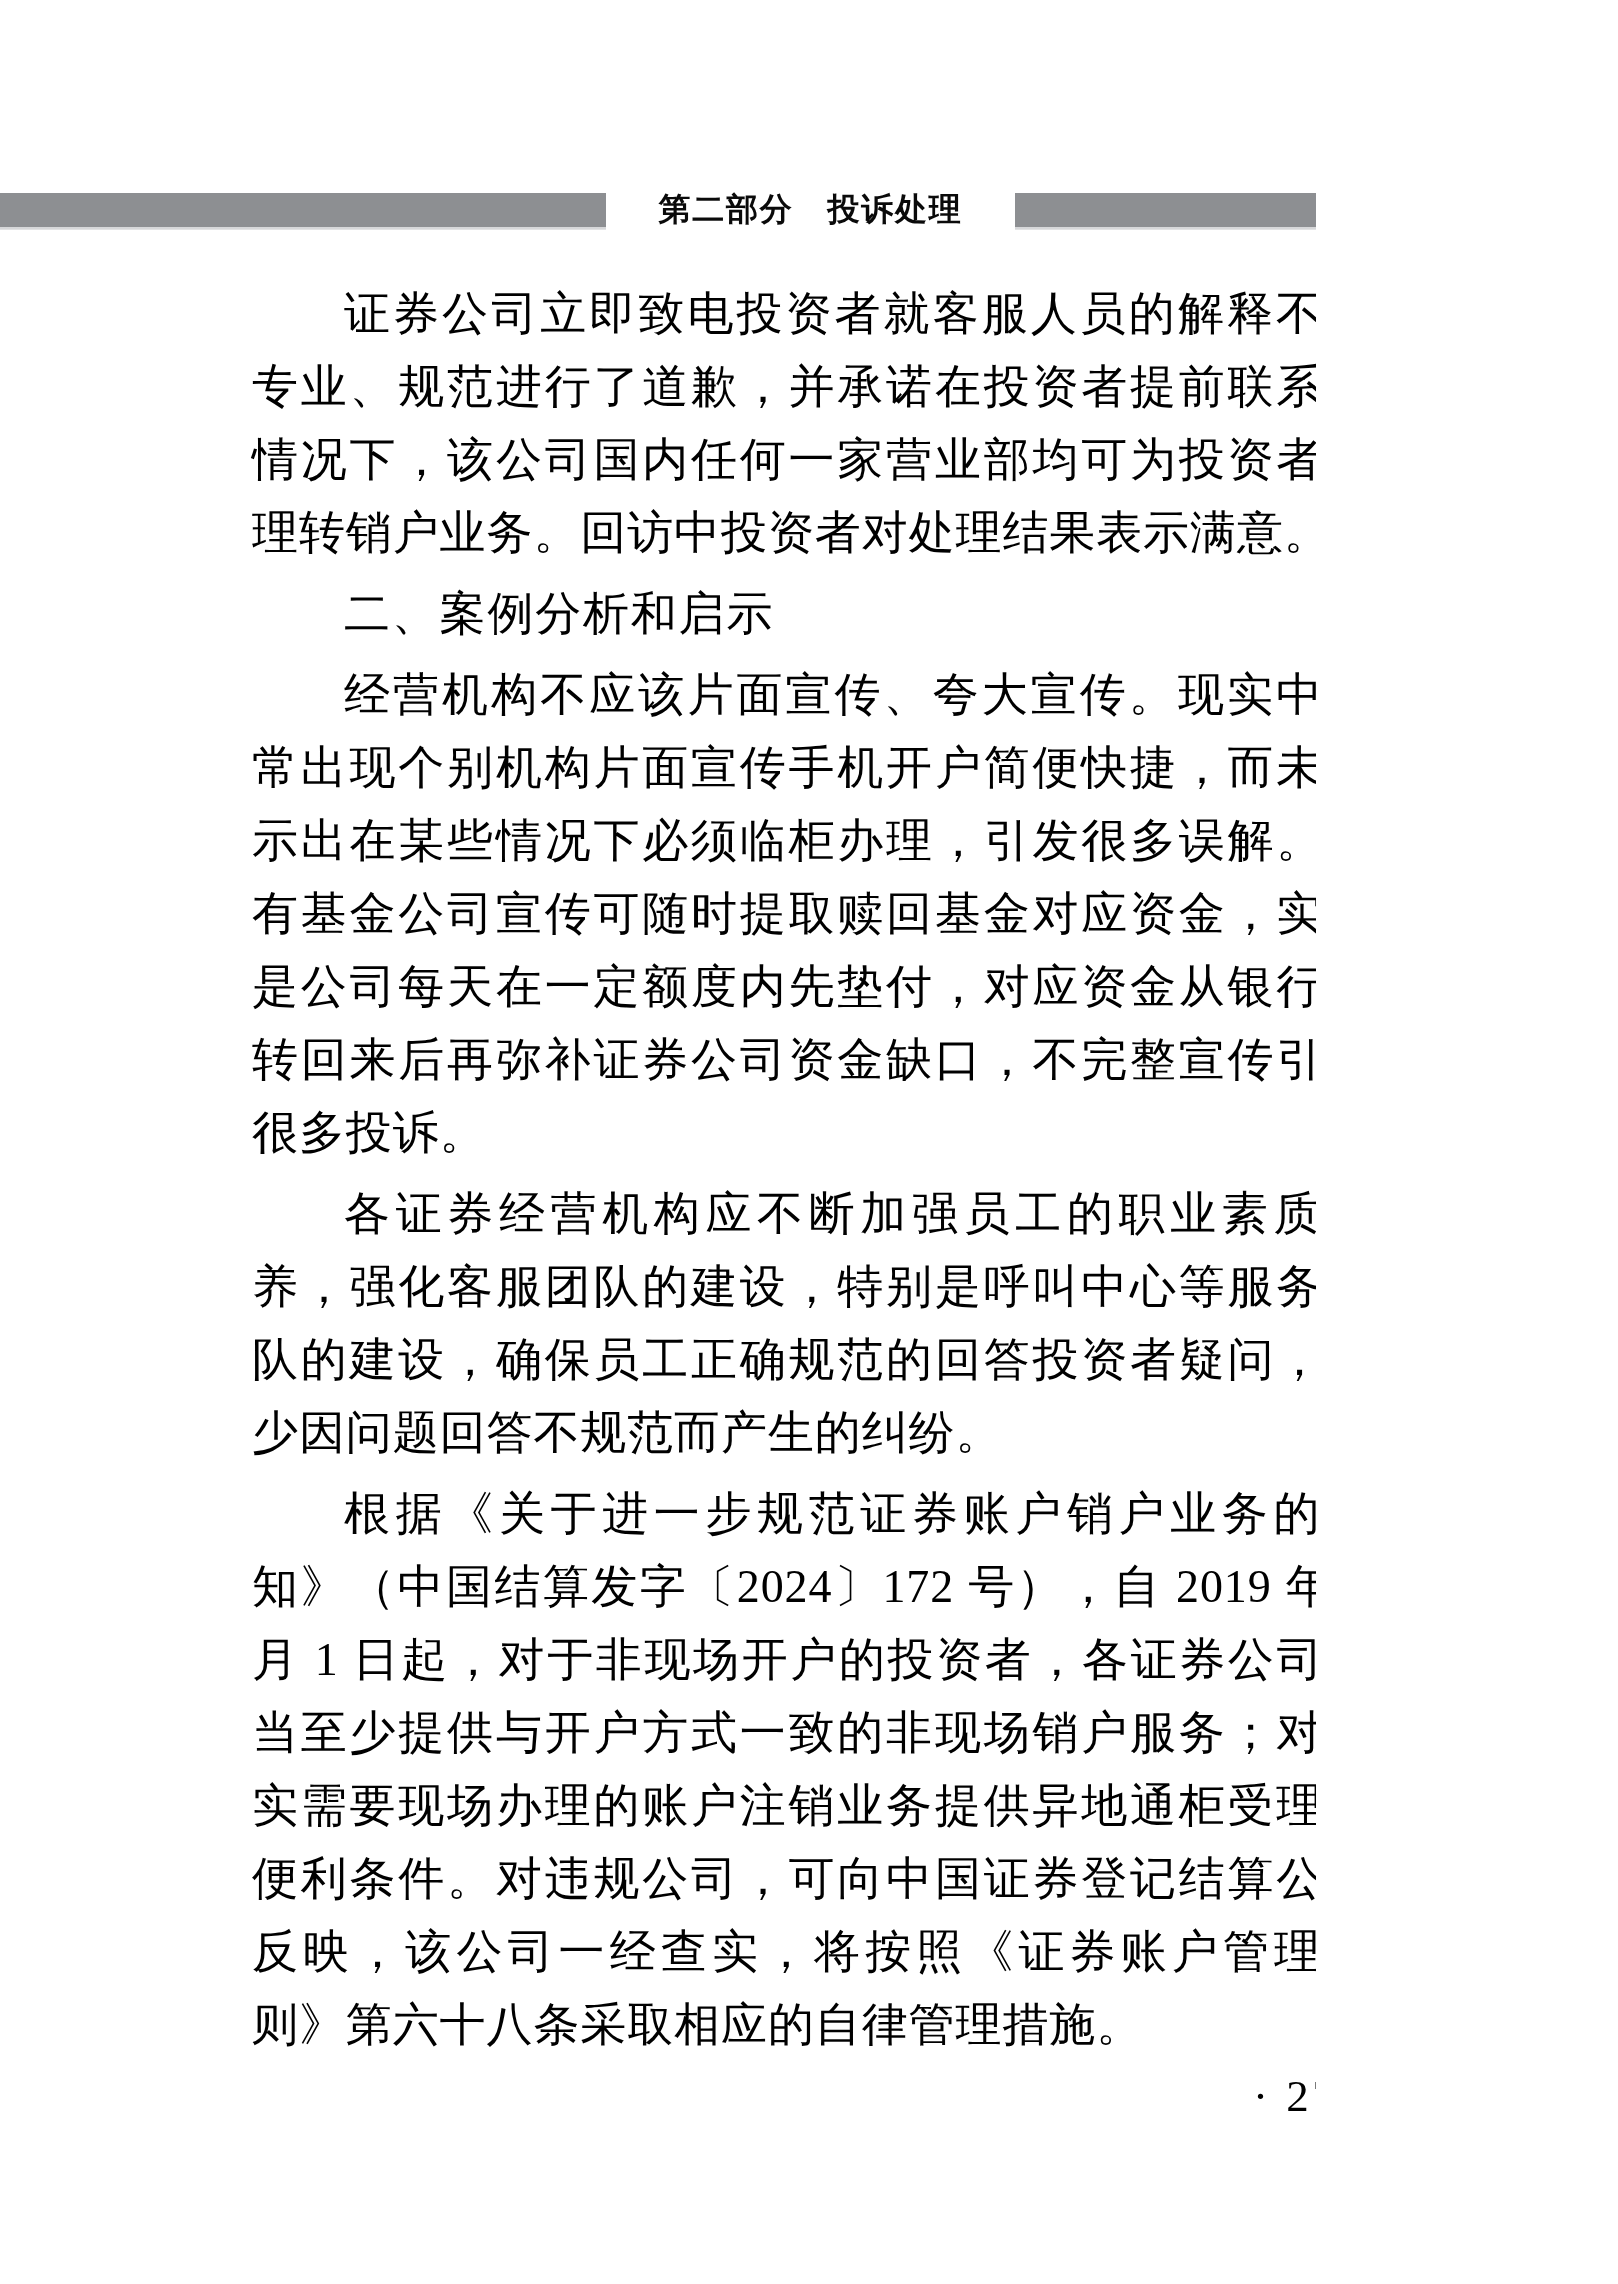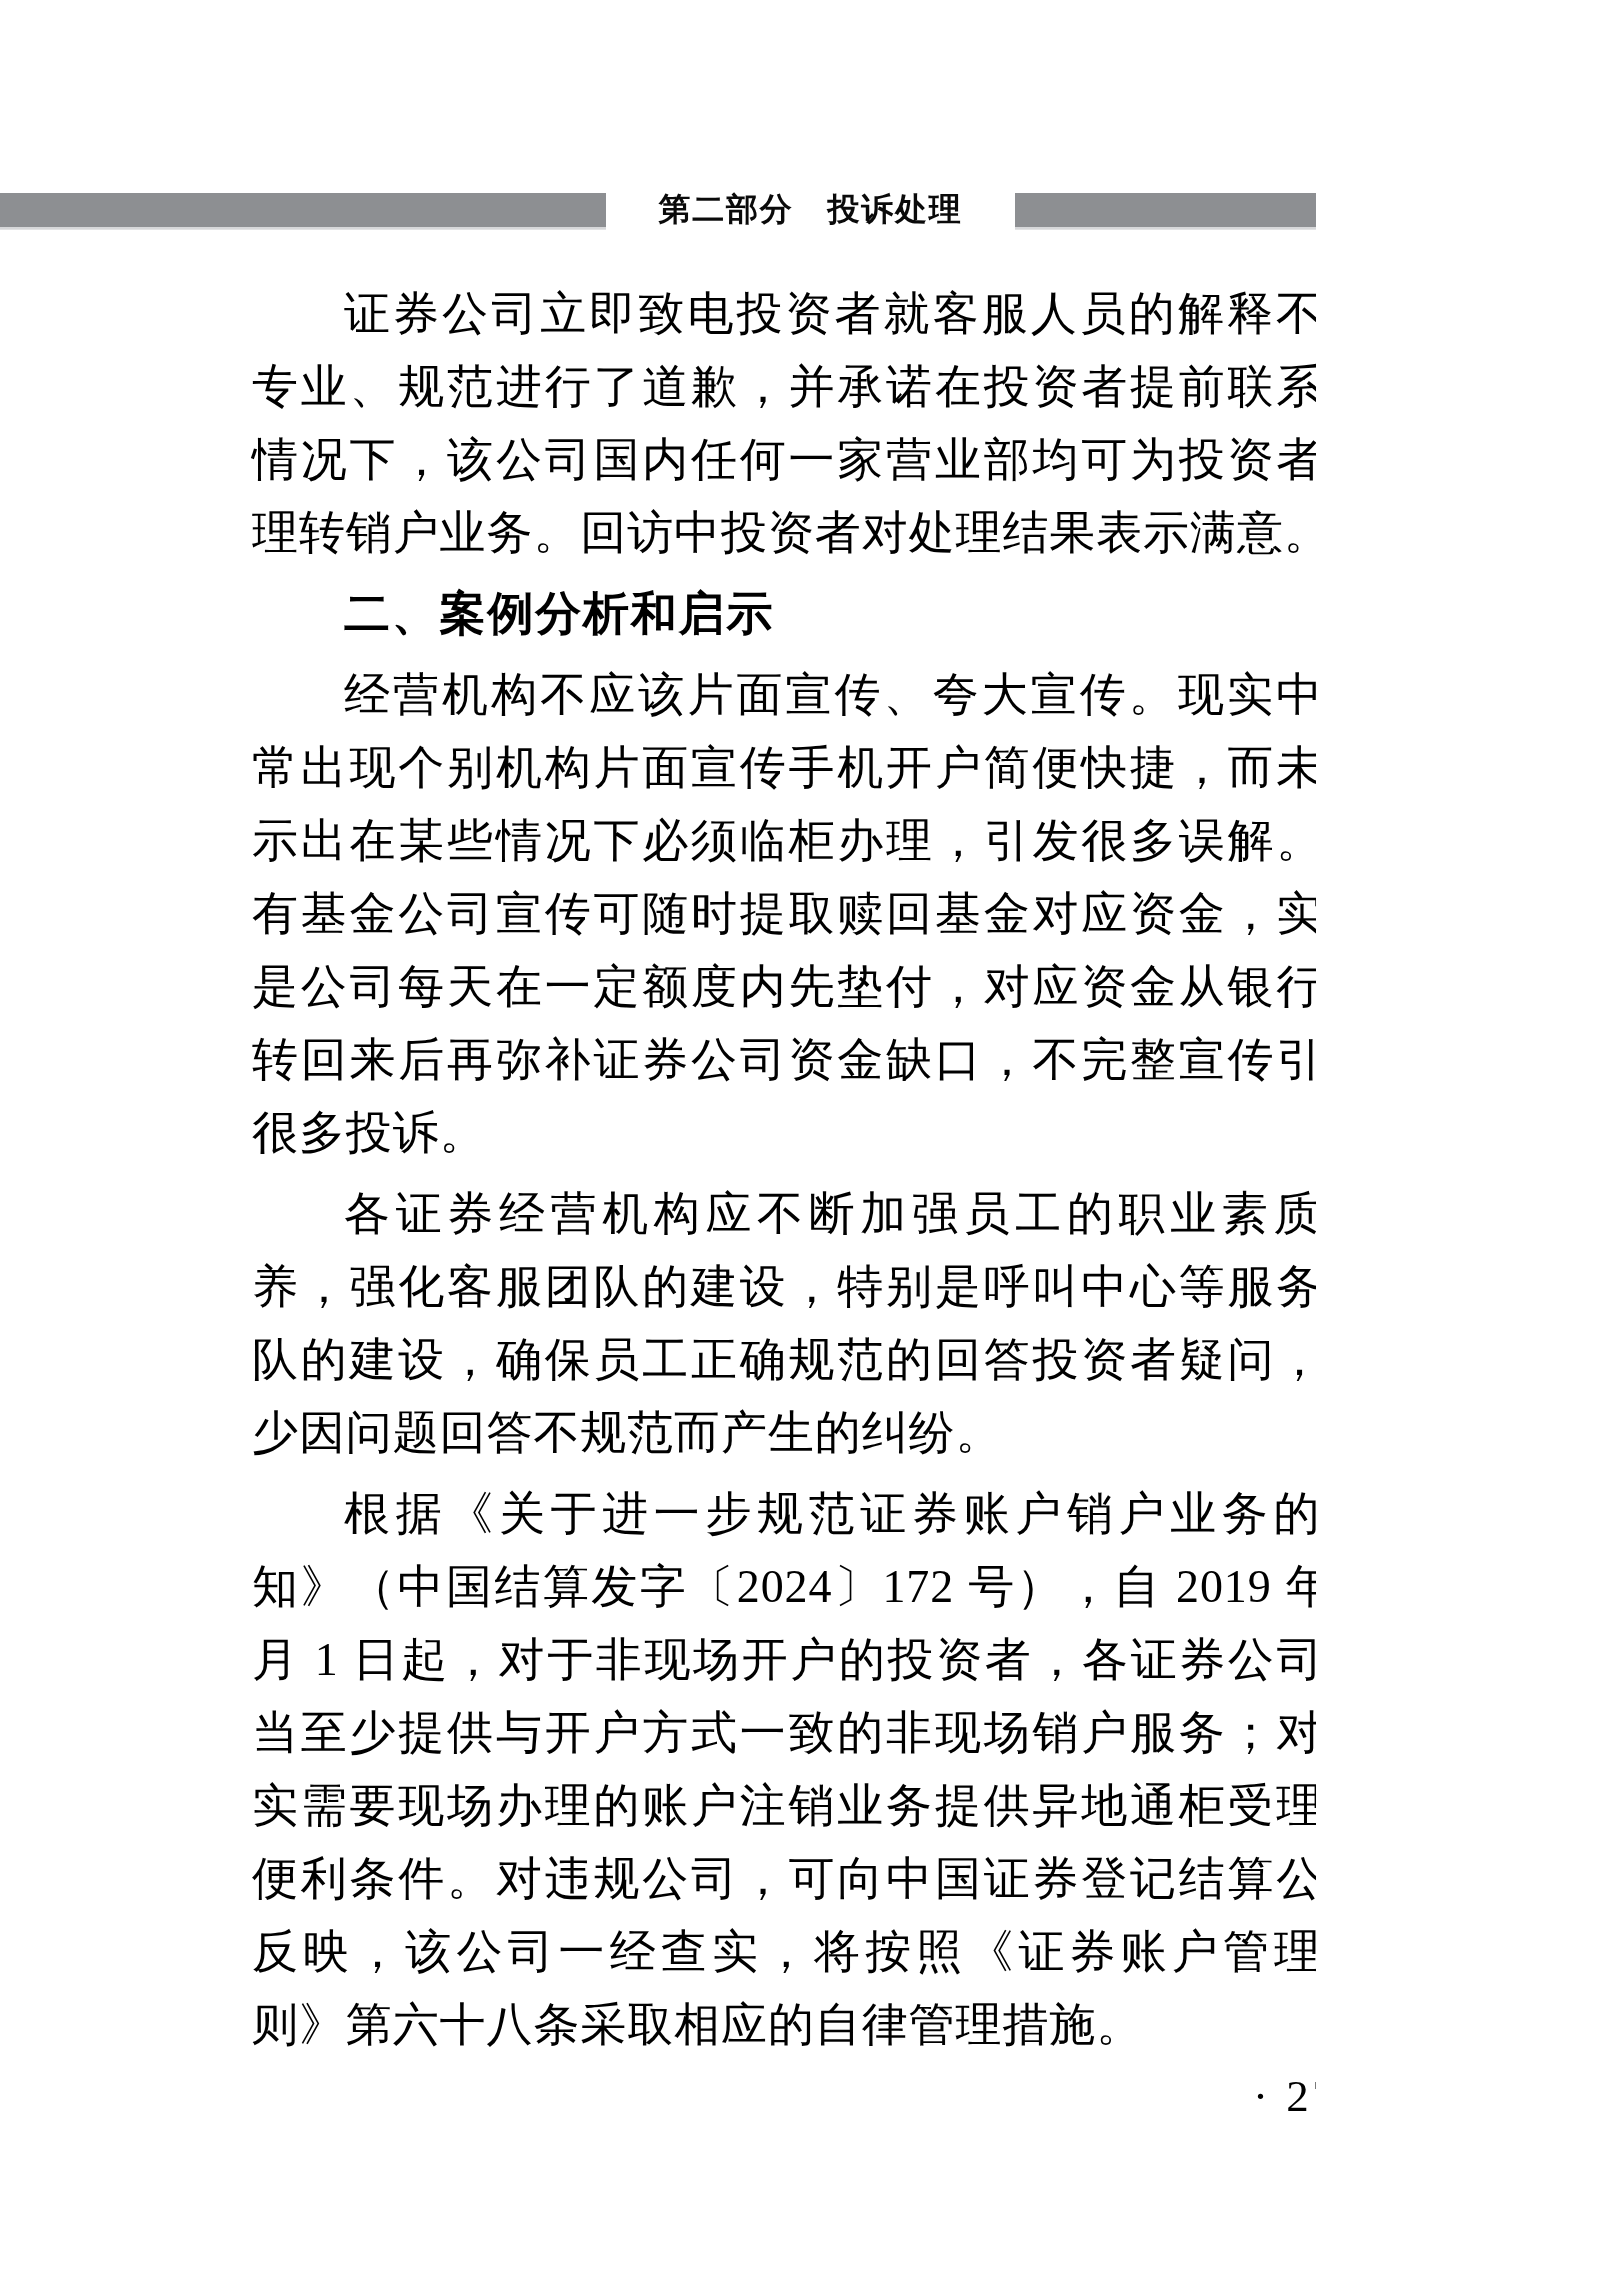--- a/index.html
+++ b/index.html
@@ -50,21 +50,21 @@
     font-size: 46px;
     line-height: 73px;
     letter-spacing: 0.9px;
     text-align: justify;
     text-justify: inter-character;
   }
   .body-text p { margin: 8px; }
   .para { text-indent: 2em; }
   .section-heading {
     font-family: "Liberation Sans", "DejaVu Sans", sans-serif;
-    font-weight: 700;
+    font-weight: 400;
     letter-spacing: 1.8px;
   }
   .attribution {
     margin-top: 81px;
     text-align: right;
     text-indent: 0;
     font-style: italic;
     font-size: 43px;
   }
   .page-number {

